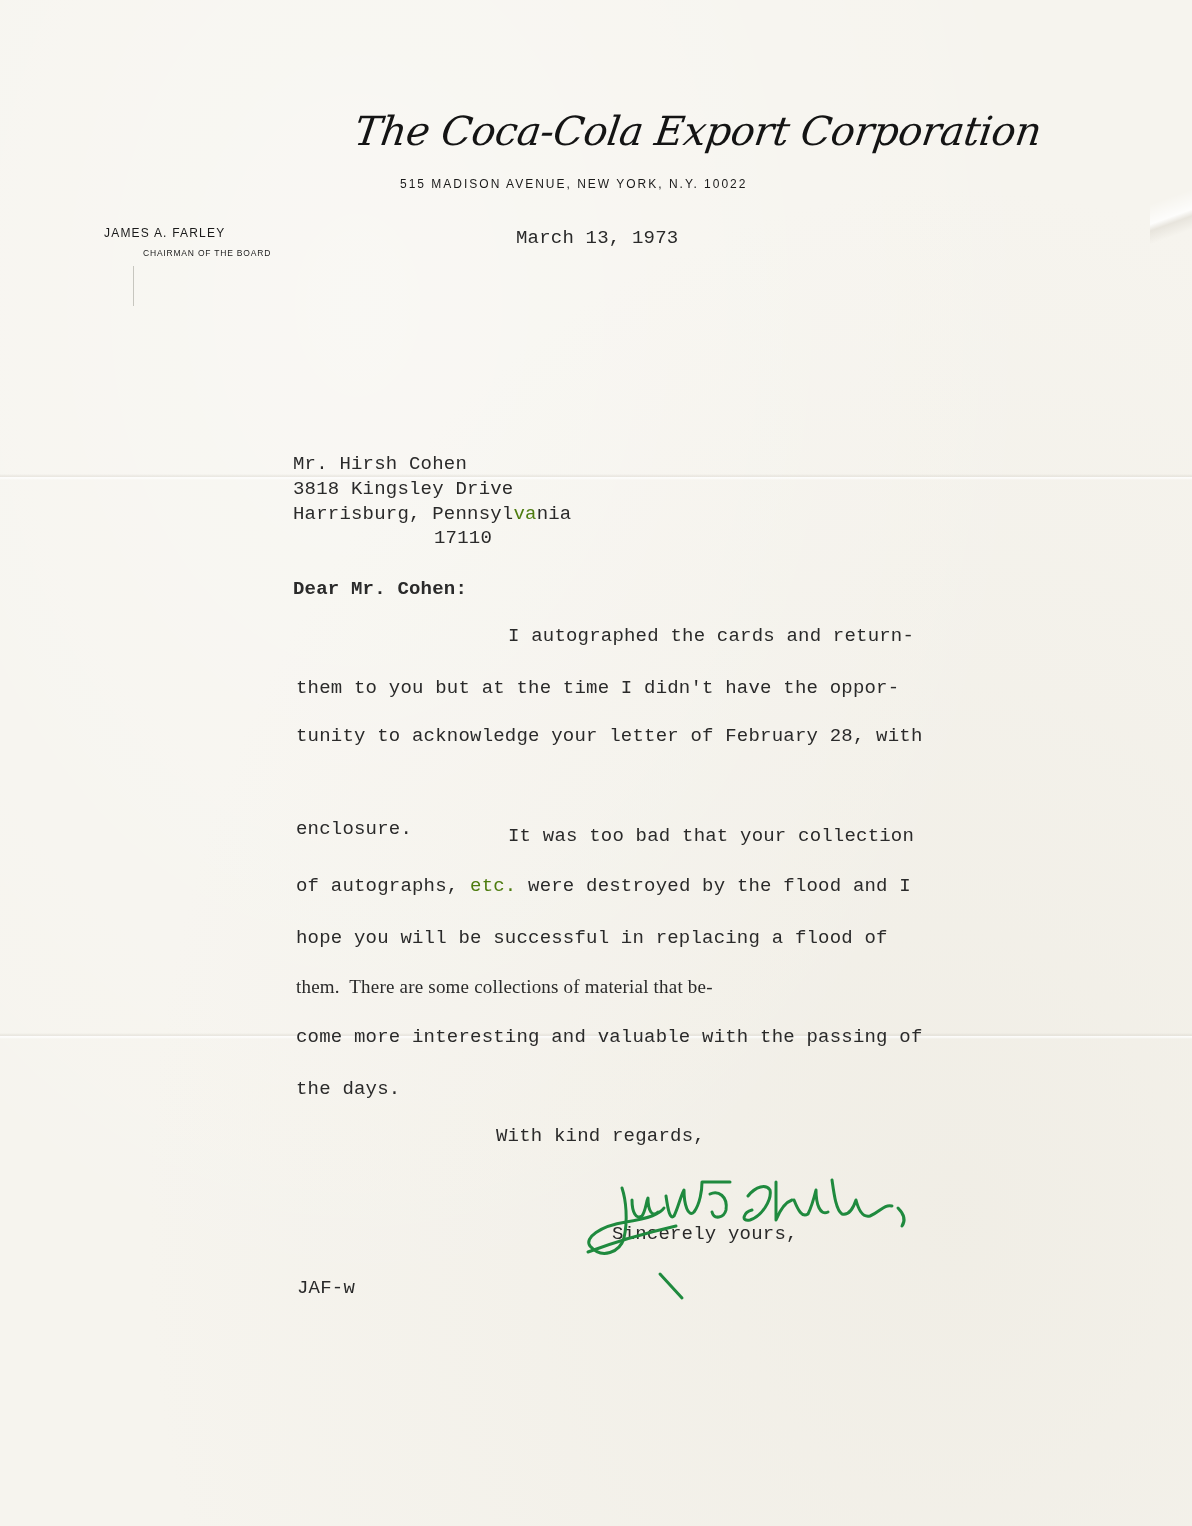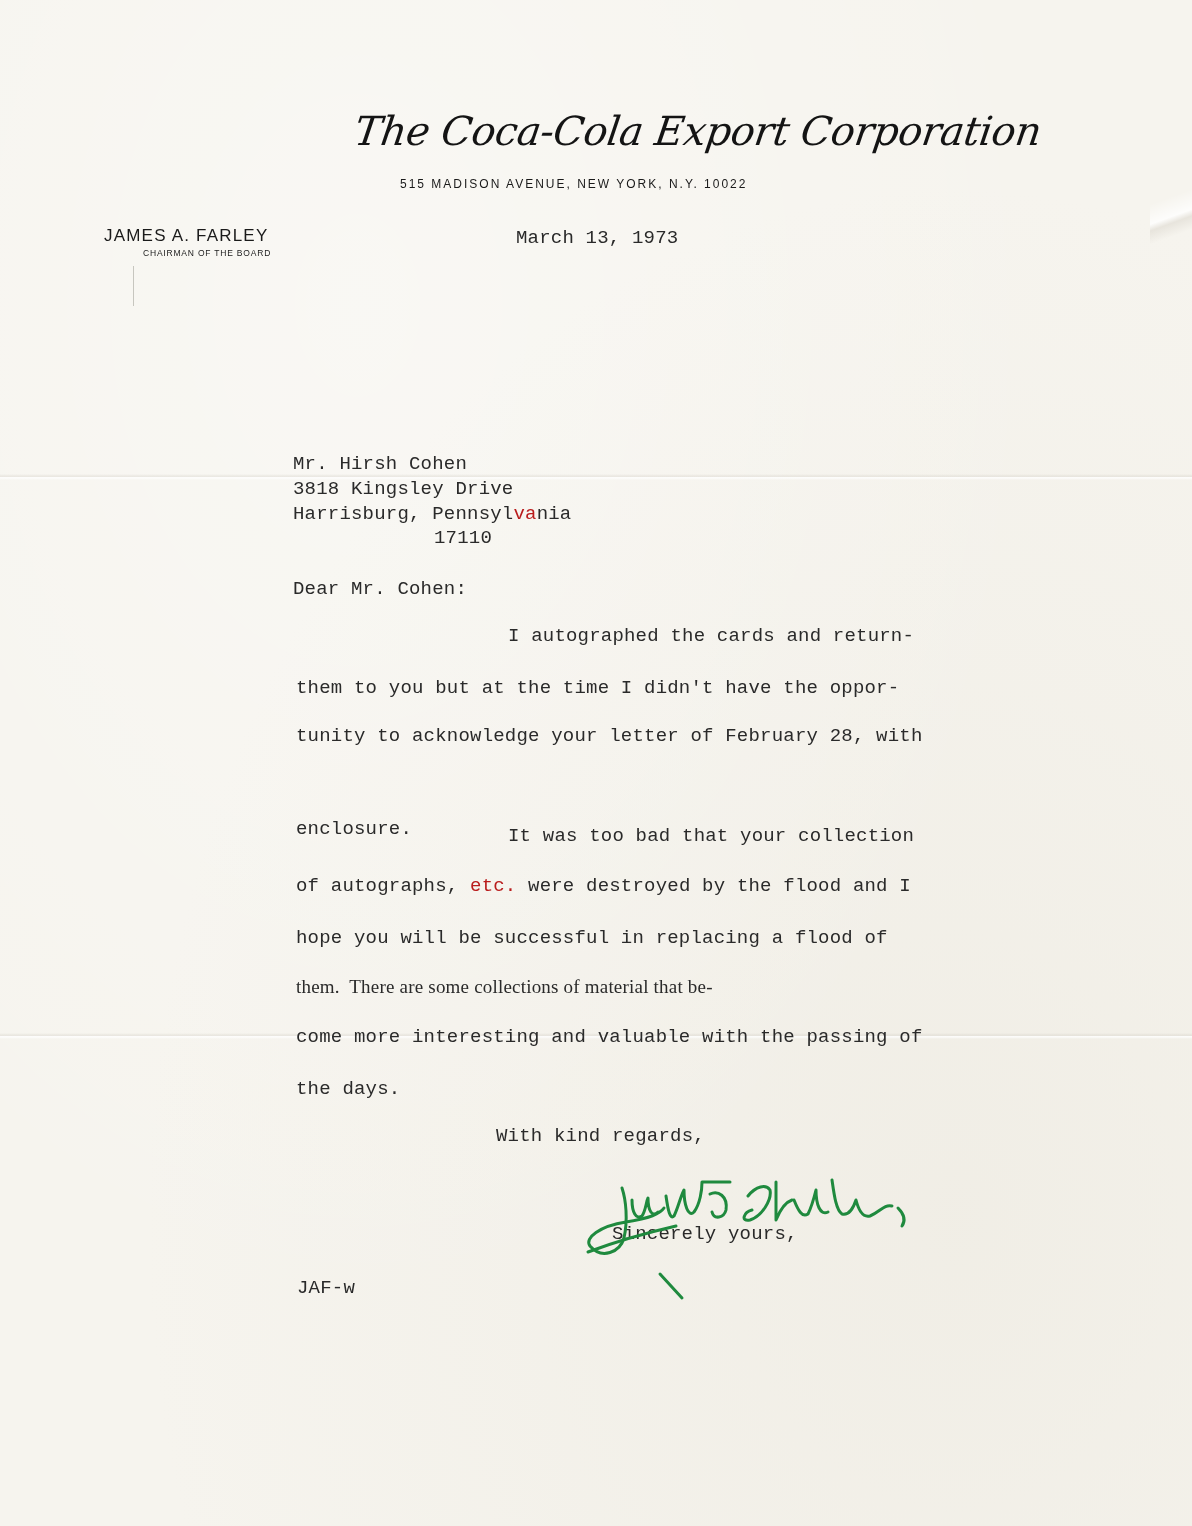--- a/index.html
+++ b/index.html
@@ -71,21 +71,21 @@
       font-family: "Liberation Sans", sans-serif;
       font-size: 12px;
       letter-spacing: 2px;
       color: #1a1a1a;
       white-space: nowrap;
     }
     .exec-name {
       position: absolute;
       left: 104px; top: 226px;
       font-family: "Liberation Sans", sans-serif;
-      font-size: 17px;
+      font-size: 12px;
       letter-spacing: 1.2px;
       color: #1a1a1a;
       white-space: nowrap;
     }
     .exec-title {
       position: absolute;
       left: 143px; top: 248px;
       font-family: "Liberation Sans", sans-serif;
       font-size: 8.5px;
       letter-spacing: 0.8px;
@@ -102,23 +102,23 @@
       white-space: pre;
       letter-spacing: 0.2px;
     }
     .date { left: 516px; top: 227px; }
 
     .addr-line { left: 293px; }
     .addr-0 { top: 453px; }
     .addr-1 { top: 478px; }
     .addr-2 { top: 503px; }
     .addr-3 { top: 527px; left: 434px; text-align: center; }
-    .blue-smudge { color: #b91c1c; }
+    .blue-smudge { color: #4d7c0f; }
 
-    .salutation { left: 293px; top: 578px; }
+    .salutation { left: 293px; top: 578px; font-weight: bold; }
 
     .body-line { left: 296px; }
     .p1-0 { top: 625px; left: 508px; }
     .p1-1 { top: 677px; }
     .p1-2 { top: 725px; }
     .p1-3 { top: 818px; }
     .p2-0 { top: 825px; left: 508px; }
     .p2-1 { top: 875px; text-align: right; }
     .p2-2 { top: 927px; }
     .p2-3 { top: 976px; font-family: Liberation Serif, serif; }

